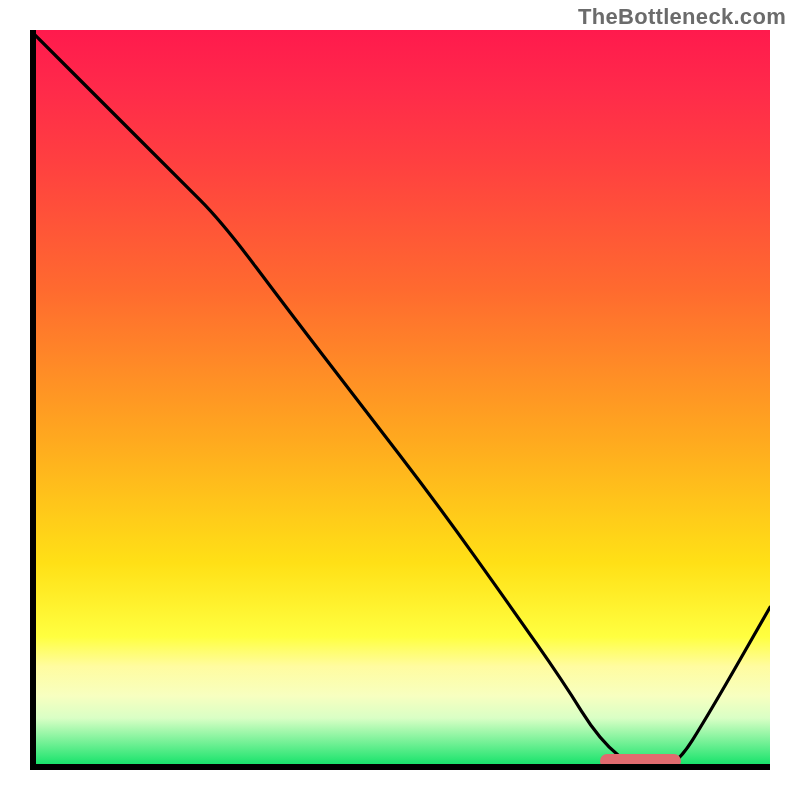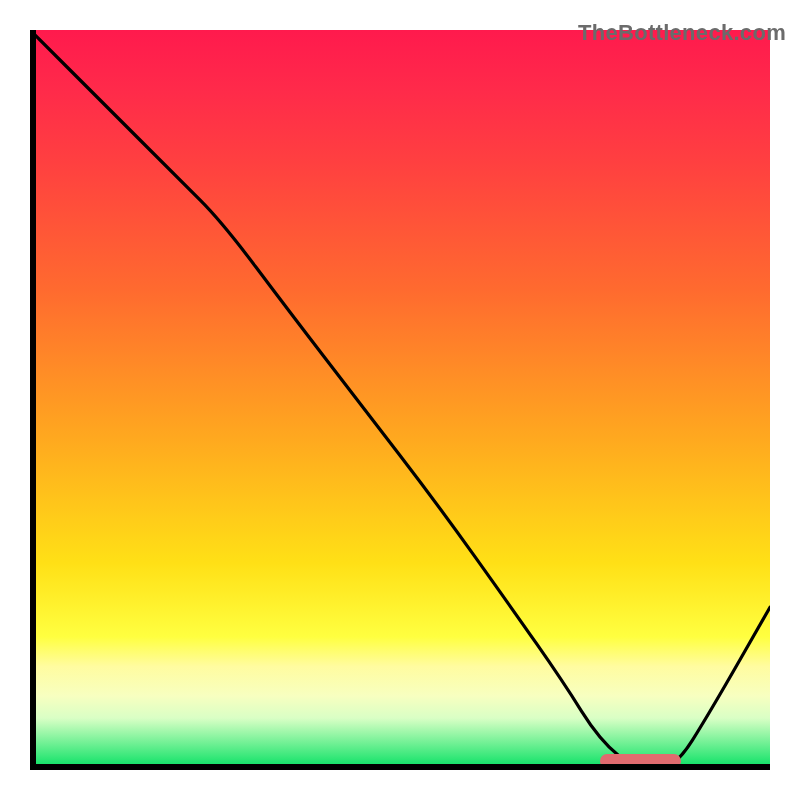--- a/index.html
+++ b/index.html
@@ -11,21 +11,21 @@
     font-family: Arial, Helvetica, sans-serif;
     overflow: hidden;
   }
   .container {
     position: relative;
     width: 800px;
     height: 800px;
   }
   .watermark {
     position: absolute;
-    top: 20px;
+    top: 4px;
     right: 14px;
     font-size: 22px;
     font-weight: bold;
     color: #6b6b6b;
     letter-spacing: 0.3px;
     z-index: 10;
   }
   .plot {
     position: absolute;
     left: 30px;

